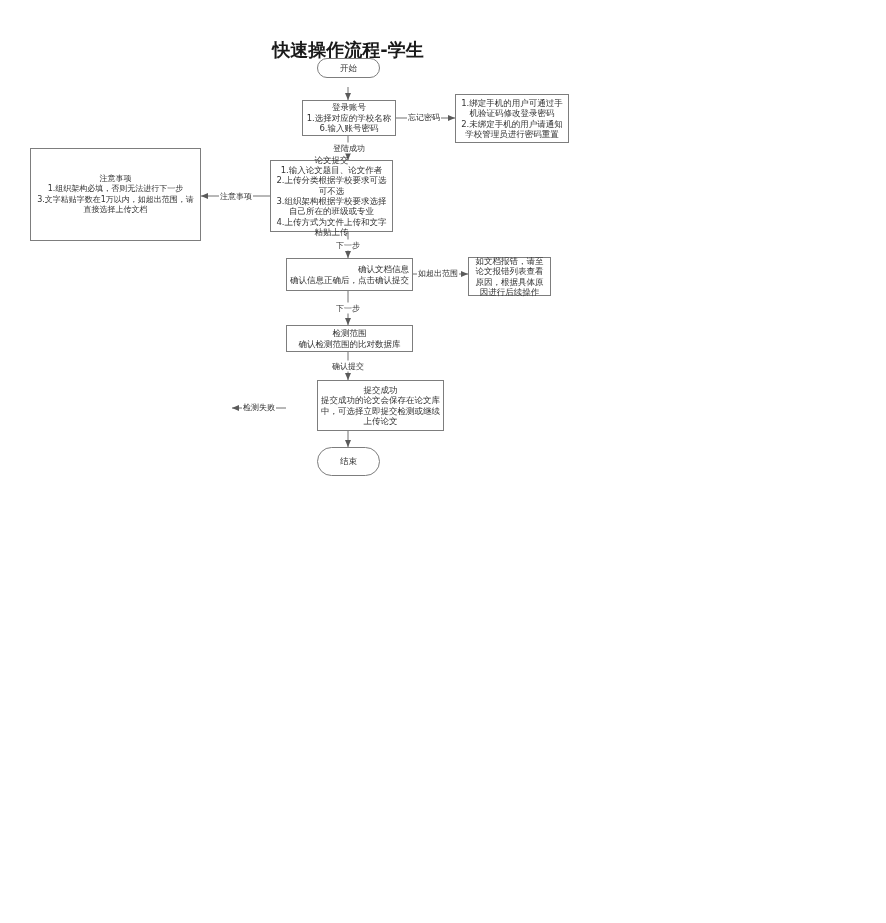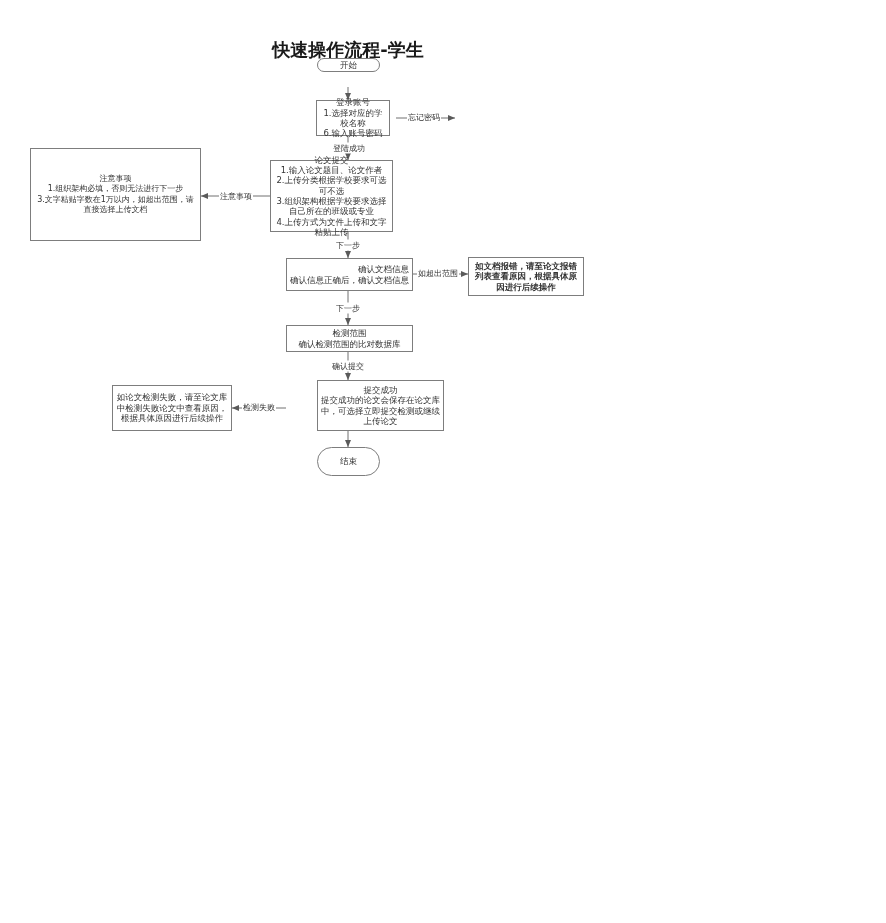--- a/index.html
+++ b/index.html
@@ -86,67 +86,68 @@
     <line x1="348" y1="232" x2="348" y2="258" stroke="#707070" stroke-width="1" marker-end="url(#arrow)"></line>
     <line x1="413" y1="274" x2="468" y2="274" stroke="#707070" stroke-width="1" marker-end="url(#arrow)"></line>
     <line x1="348" y1="291" x2="348" y2="325" stroke="#707070" stroke-width="1" marker-end="url(#arrow)"></line>
     <line x1="348" y1="352" x2="348" y2="380" stroke="#707070" stroke-width="1" marker-end="url(#arrow)"></line>
     <line x1="286" y1="408" x2="232" y2="408" stroke="#707070" stroke-width="1" marker-end="url(#arrow)"></line>
     <line x1="348" y1="431" x2="348" y2="447" stroke="#707070" stroke-width="1" marker-end="url(#arrow)"></line>
   </svg>
 
   <div class="diagram-title">快速操作流程-学生</div>
 
-  <div class="node stadium" style="left:317px; top:58px; width:63px; height:14px;">
+  <div class="node stadium" style="left:317px; top:58px; width:63px; height:20px;">
     <div class="node-title">开始</div>
   </div>
 
-  <div class="node" style="left:316px; top:100px; width:74px; height:36px;">
+  <div class="node" style="left:302px; top:100px; width:94px; height:36px;">
     <div class="node-title">登录账号</div>
     <div class="node-line">1.选择对应的学校名称</div>
     <div class="node-line">6.输入账号密码</div>
   </div>
 
+  <div class="node" style="left:455px; top:94px; width:114px; height:49px;">
+    <div class="node-line">1.绑定手机的用户可通过手机验证码修改登录密码</div>
+    <div class="node-line">2.未绑定手机的用户请通知学校管理员进行密码重置</div>
+  </div>
 
   <div class="node" style="left:270px; top:160px; width:123px; height:72px;">
     <div class="node-title">论文提交</div>
     <div class="node-line">1.输入论文题目、论文作者</div>
     <div class="node-line">2.上传分类根据学校要求可选可不选</div>
     <div class="node-line">3.组织架构根据学校要求选择自己所在的班级或专业</div>
     <div class="node-line">4.上传方式为文件上传和文字粘贴上传</div>
   </div>
 
   <div class="node notes-node" style="left:30px; top:148px; width:171px; height:93px;">
     <div class="node-title">注意事项</div>
     <div class="node-line">1.组织架构必填，否则无法进行下一步</div>
     <div class="node-line">3.文字粘贴字数在1万以内，如超出范围，请直接选择上传文档</div>
   </div>
 
   <div class="node" style="left:286px; top:258px; width:127px; height:33px;align-items:flex-end;">
     <div class="node-title">确认文档信息</div>
-    <div class="node-line">确认信息正确后，确认文档信息</div>
+    <div class="node-line">确认信息正确后，点击确认提交</div>
   </div>
 
-  <div class="node" style="left:468px; top:257px; width:116px; height:39px;font-weight:bold;">
+  <div class="node" style="left:468px; top:257px; width:83px; height:39px;">
     <div class="node-line">如文档报错，请至论文报错列表查看原因，根据具体原因进行后续操作</div>
   </div>
 
   <div class="node" style="left:286px; top:325px; width:127px; height:27px;">
     <div class="node-title">检测范围</div>
     <div class="node-line">确认检测范围的比对数据库</div>
   </div>
 
   <div class="node" style="left:286px; top:380px; width:127px; height:51px;margin-left:31px;">
     <div class="node-title">提交成功</div>
     <div class="node-line">提交成功的论文会保存在论文库中，可选择立即提交检测或继续上传论文</div>
   </div>
 
-  <div class="node" style="left:112px; top:385px; width:120px; height:46px;">
-    <div class="node-line">如论文检测失败，请至论文库中检测失败论文中查看原因，根据具体原因进行后续操作</div>
-  </div>
 
   <div class="node stadium" style="left:317px; top:447px; width:63px; height:29px;">
     <div class="node-title">结束</div>
   </div>
 
   <span class="edge-label" style="left:424px; top:117px;">忘记密码</span>
   <span class="edge-label" style="left:349px; top:148px;">登陆成功</span>
   <span class="edge-label" style="left:236px; top:196px;">注意事项</span>
   <span class="edge-label" style="left:348px; top:245px;">下一步</span>
   <span class="edge-label" style="left:438px; top:273px;">如超出范围</span>

